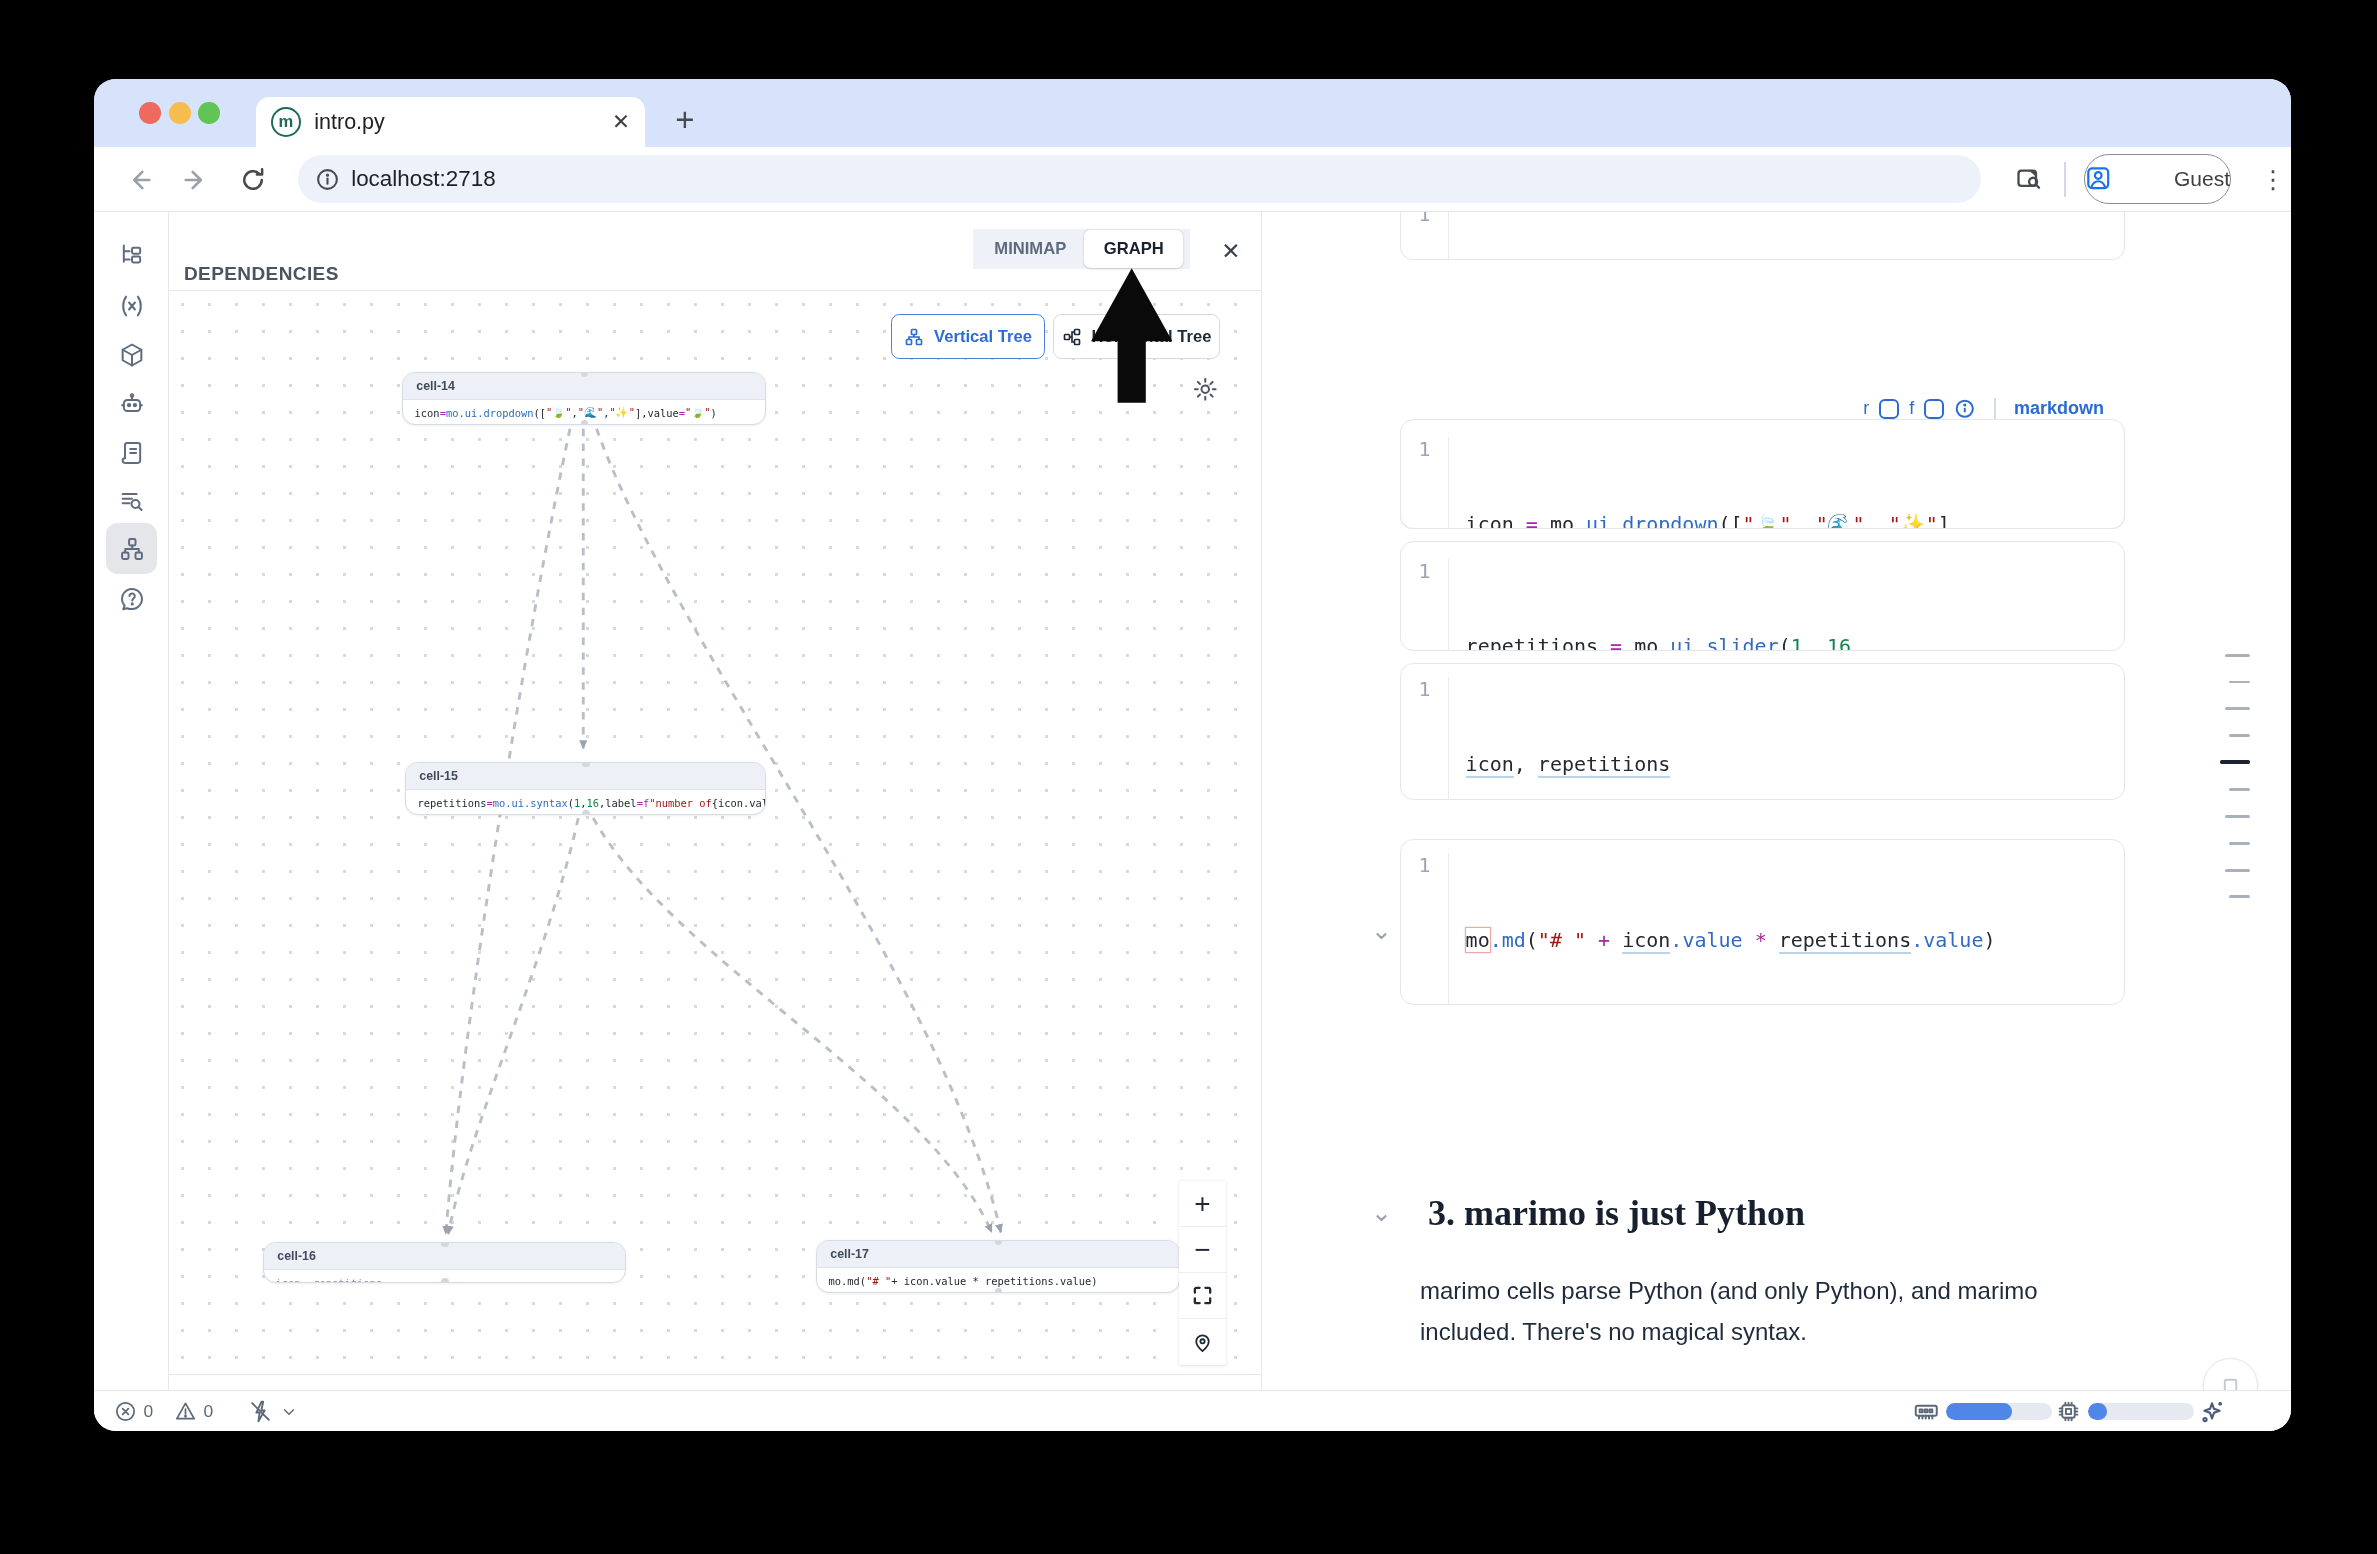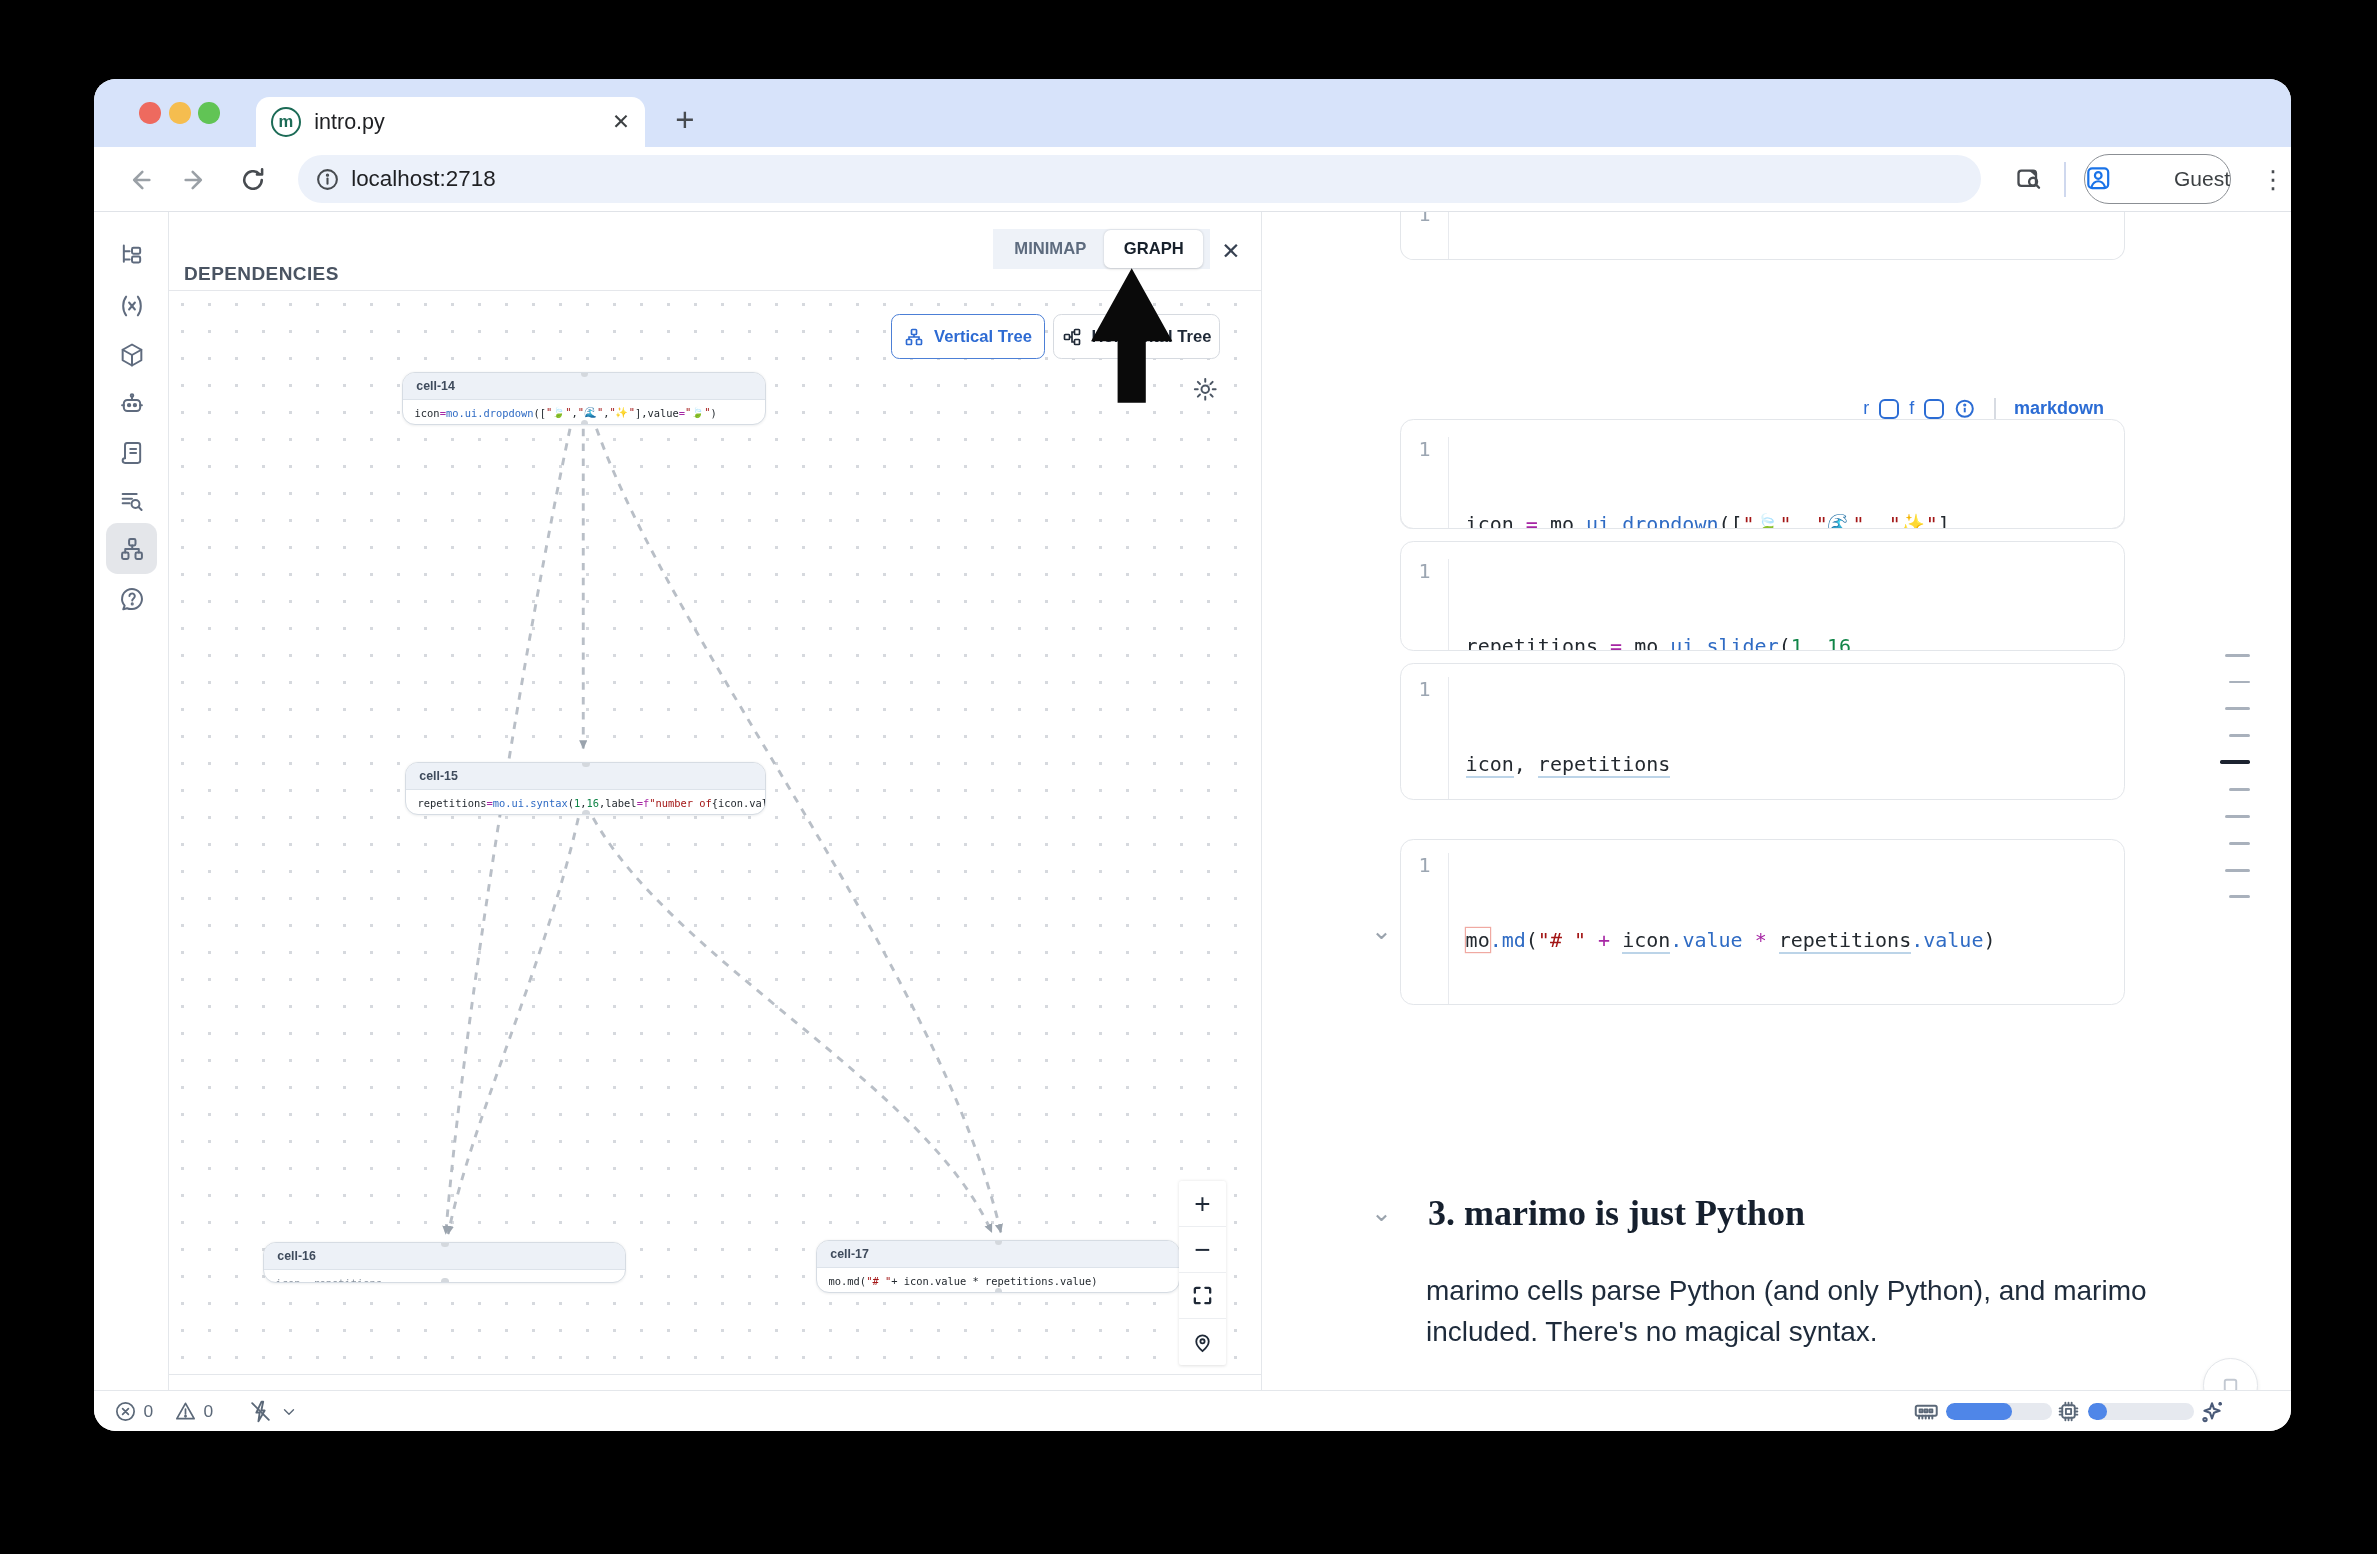--- a/index.html
+++ b/index.html
@@ -33,21 +33,21 @@
   
   .rail { position:absolute; left:0; top:133px; width:75px; height:1178px; background:#fff; border-right:0.8px solid #e4e7eb; }
   .railitem { position:absolute; left:12.4px; width:51px; height:51px; border-radius:11.6px;
               display:flex; align-items:center; justify-content:center; }
   .railitem.active { background:#e4e6ea; }
   .railitem svg { stroke:#5f6b7e; fill:none; stroke-width:1.7; stroke-linecap:round; stroke-linejoin:round; }
   
   .panel { position:absolute; left:75px; top:133px; width:1092px; height:1178px; background:#fff; }
   .phead { position:absolute; left:0; top:0; width:100%; height:79px; border-bottom:0.8px solid #e5e7eb; }
   .ptitle { position:absolute; left:15px; top:26.5px; font-size:19px; font-weight:bold; color:#4a5462; letter-spacing:0.4px;margin-top:24px; }
-  .seg { position:absolute; left:824px; top:17.4px; width:217px; height:40px; background:#eef2f8; border-radius:0;
+  .seg { position:absolute; left:804px; top:17.4px; width:217px; height:40px; background:#eef2f8; border-radius:0;
          display:flex; align-items:center; padding:3.3px; }
   .segitem { height:38px; border-radius:6.6px; display:flex; align-items:center; justify-content:center;
              font-size:16.6px; font-weight:bold; }
   .seg-minimap { width:108px; color:#5d6b7e; }
   .seg-graph { width:99px; color:#17202b; background:#fff; box-shadow:0 0.8px 2.5px rgba(0,0,0,.18); }
   .pclose { position:absolute; left:1044px; top:21.5px; width:36px; height:36px; display:flex; align-items:center;
             justify-content:center; font-size:23px; color:#374151; }
   .canvas { position:absolute; left:0; top:79px; width:1092px; height:1084px; overflow:hidden;
             border-bottom:0.8px solid #e4e7eb;
             background-image:radial-gradient(#d6d9de 1.5px, transparent 1.5px); background-size:27px 27px; }
@@ -89,21 +89,21 @@
   .mdtools { position:absolute; top:184px; right:187px; height:25px; display:flex; align-items:center; gap:10px;
              font-size:18px; color:#2b6cd4; }
   .cbox { width:20px; height:20px; border:2.1px solid #2b6cd4; border-radius:5.8px; }
   .tooldiv { width:1.7px; height:21.5px; background:#d7dbe2; margin:0 8.3px; }
   .mdlabel { font-weight:bold; }
   .mdout { position:absolute; left:138px; top:226px; width:725px; height:91px; border:0.8px solid #e5e7eb;
            border-radius:11.6px; display:flex; align-items:center; padding-left:25px; font-size:21.5px; color:#18202d; }
   .outchev { position:absolute; font-size:25px; color:#9aa3ad; }
   .heading { position:absolute; left:166px; top:980px; font-family:"Liberation Serif", serif;
              font-size:36px; font-weight:bold; color:#16202e; }
-  .prose { position:absolute; left:164px; font-size:28px; color:#1e2b3b; line-height:41px; }
+  .prose { position:absolute; left:158px; font-size:24px; color:#1e2b3b; line-height:41px; }
   .circbtn { position:absolute; width:55px; height:55px; border-radius:50%; background:#fff; border:0.8px solid #e3e6ea;
              box-shadow:0 1.7px 4.1px rgba(0,0,0,.08); display:flex; align-items:center; justify-content:center; }
   .cellnav { position:absolute; left:955px; top:442px; width:33px; }
   .mark { position:absolute; right:0; height:2.5px; background:#a9b1bc; border-radius:1.7px; }
   .mark.active { height:3.7px; background:#1c2330; }
   
   .footer { position:absolute; left:0; top:1311px; width:100%; height:41px; background:#fff;
             border-top:0.8px solid #e4e7eb; z-index:70; }
   .fitem { position:absolute; display:flex; align-items:center; gap:6.6px; top:6.6px; height:28px;
            color:#5b6878; font-size:17.4px; }

